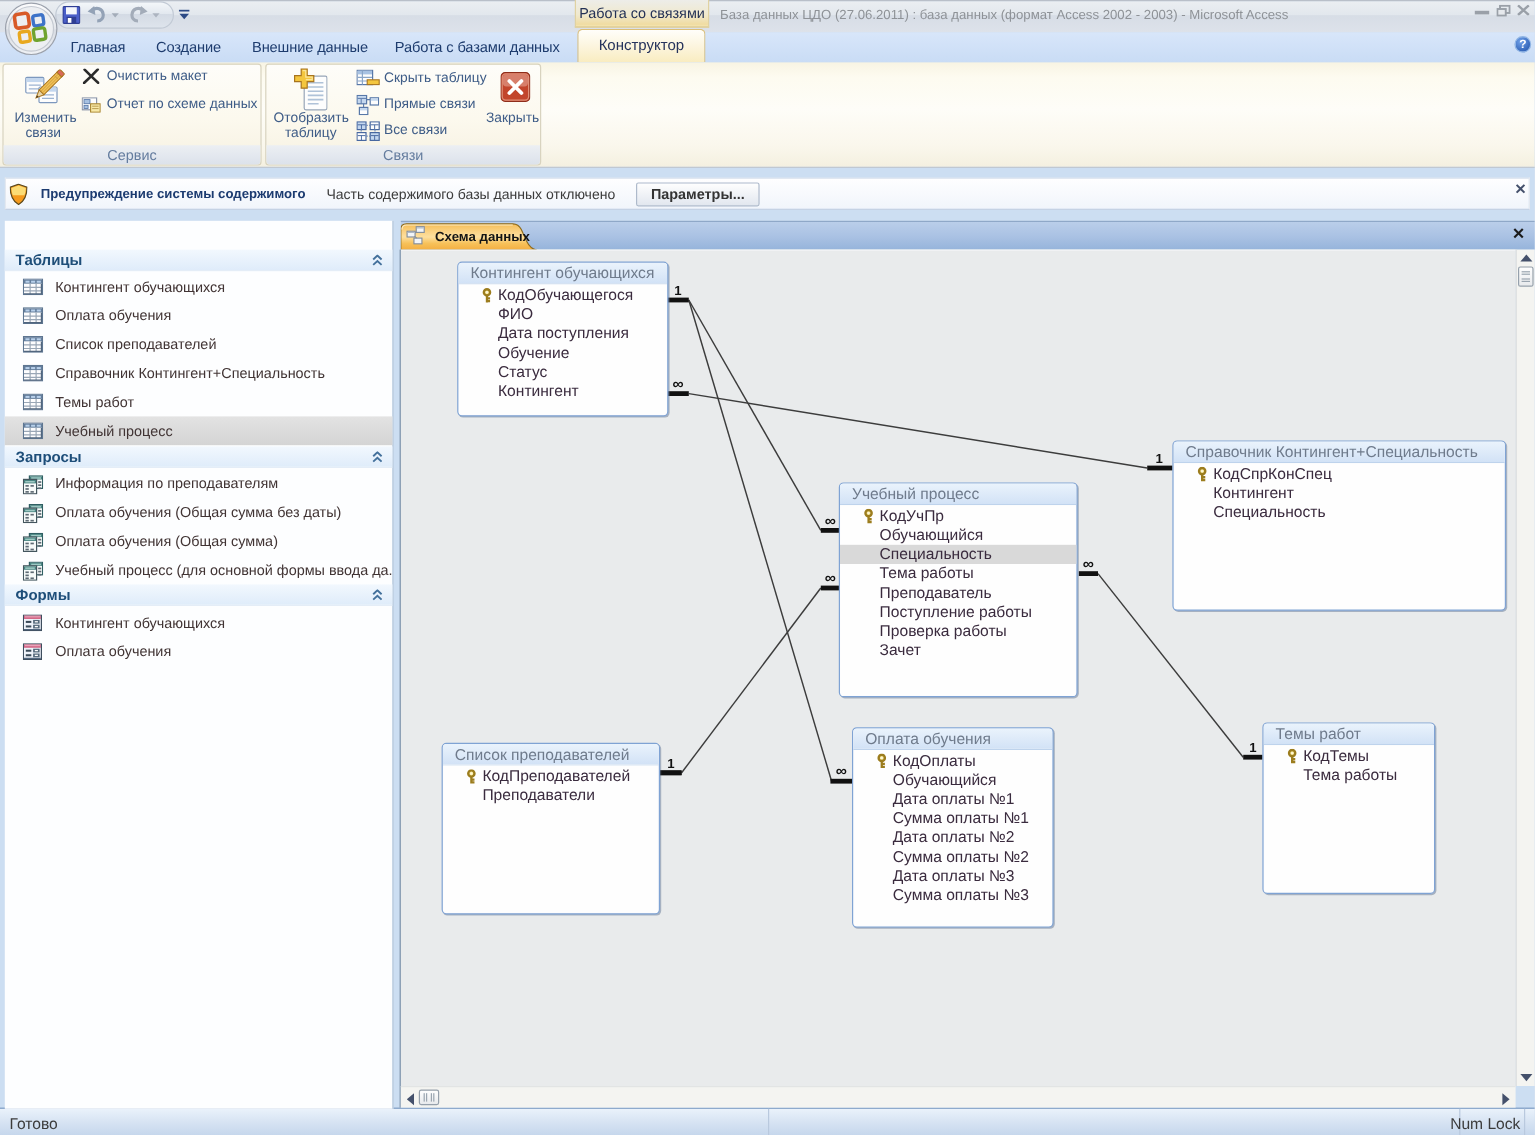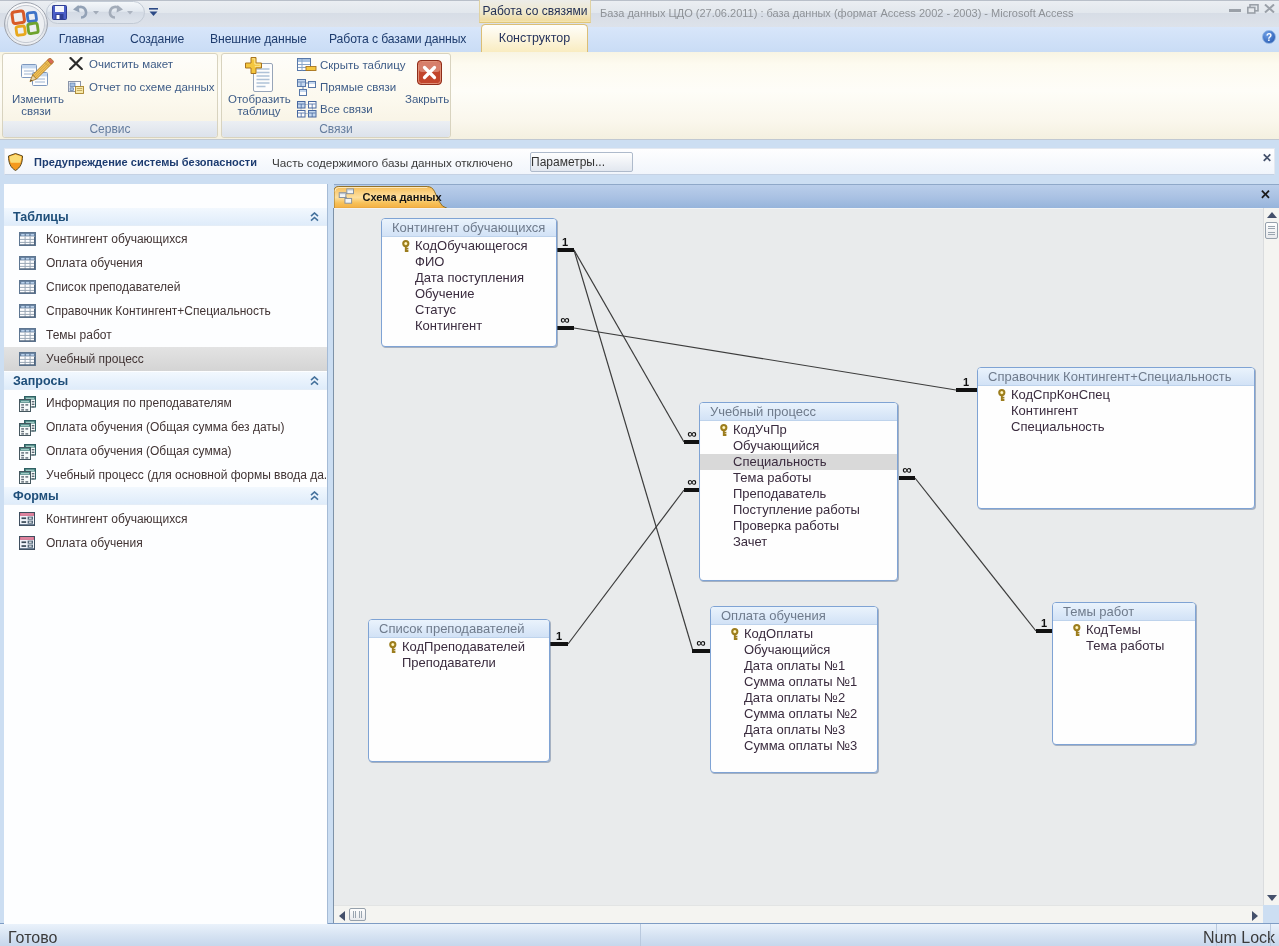--- a/index.html
+++ b/index.html
@@ -37,21 +37,21 @@
   background:linear-gradient(#FEFDF9,#FCF9EE 55%,#F6F1E1); }
 .gfoot { position:absolute; left:0; right:0; bottom:0; height:16px;
   background:linear-gradient(#ECEFF3,#DCE2EB); border-radius:0 0 3px 3px;
   color:#647C9E; font-size:12px; text-align:center; line-height:16px; }
 .rlbl { position:absolute; font-size:11.5px; color:#3E5C87; white-space:nowrap; }
 
 #secbar { left:4px; top:148px; width:1271px; height:27px;
   background:linear-gradient(#FEFEFF,#F1F5FB); border:1px solid #E3E8F0; border-bottom:1px solid #C5D2E4; }
 #parbtn { position:absolute; left:525px; top:3px; width:103px; height:20px;
   background:linear-gradient(#FEFEFE,#EDF0F5 60%,#E2E7EF); border:1px solid #AEBACB; border-radius:2px;
-  font-size:12px; color:#333; line-height:19px; }
+  font-size:12px; color:#333; text-align:center; line-height:19px;font-weight:bold; }
 #secx { left:1262px; top:152px; width:12px; height:12px; color:#44506B; font-size:12px; font-weight:700; line-height:12px; }
 
 #navpane { left:4px; top:184px; width:324px; height:740px; background:#FDFEFF; border-right:1px solid #A5BBD6; }
 #navhdr { position:absolute; left:0; top:0; width:323px; height:24px;
   background:linear-gradient(#E9F2FC,#DCE9F8 45%,#C8DCF3); border-bottom:2px solid #9FB9D9;
   color:#1E4E79; font-size:13px; line-height:24px; }
 .nsec { position:absolute; left:0; width:323px; height:18px;
   background:linear-gradient(#F2F8FE,#DFECFA); border-bottom:1px solid #E4EDF7;
   color:#1E4E79; font-size:12.5px; font-weight:700; line-height:18px; }
 .nitem { position:absolute; left:0; width:323px; height:24px; font-size:12px; color:#413434; line-height:24px; white-space:nowrap; overflow:hidden; }
@@ -70,21 +70,21 @@
 .tbl { position:absolute; background:#FEFEFE; border:1px solid #7FA3D4; border-radius:4px;
   box-shadow:1px 1px 0 rgba(100,120,150,.5), inset 0 0 0 1px #FDFDFE; }
 .tbl .hd { height:18px; background:linear-gradient(#EAF3FC,#D2E2F6); border-bottom:1px solid #BED3EC;
   border-radius:3px 3px 0 0; color:#6F7B8C; font-size:13px; line-height:18px; padding-left:10px; white-space:nowrap; overflow:hidden; }
 .trow { position:relative; height:16px; line-height:16px; padding-left:33px; font-size:13px; color:#3A2B3E; white-space:nowrap; }
 .trow.hl { background:#D9D9D9; }
 .keyic { position:absolute; left:18px; top:2px; }
 
 #statusbar { left:0; top:923px; width:1279px; height:23px;
   background:linear-gradient(#EAF2FB,#D5E2F2 55%,#C6D7EC); border-top:1px solid #7E9CC4;
-  font-size:16px; color:#3B3B3B; }
+  font-size:13px; color:#3B3B3B; }
 </style></head>
 <body>
 
 <div class="abs" id="titlebar"></div>
 <div class="abs" id="qat"></div>
 
 <svg class="abs" style="left:3px; top:1px; z-index:6;" width="46" height="46" viewBox="0 0 46 46">
   <defs>
     <linearGradient id="orbg" x1="0" y1="0" x2="0" y2="1">
       <stop offset="0" stop-color="#FDFDFE"></stop>
@@ -228,21 +228,21 @@
   <div style="position:absolute; left:1216px; top:0; width:1px; height:23px; background:#B9C9DE;"></div>
   <div style="position:absolute; left:1203px; top:5px; width:64px; text-align:right; white-space:nowrap;">Num Lock</div>
   <div style="position:absolute; left:1270px; top:0; width:1px; height:23px; background:#B9C9DE;"></div>
 </div>
 
 <div class="abs" id="secbar">
   <svg style="position:absolute; left:3px; top:4px;" width="15" height="18" viewBox="0 0 15 18">
     <path d="M7.5 0.5 L14.5 3 C14.5 10 12.5 14.5 7.5 17.5 C2.5 14.5 0.5 10 0.5 3 Z" fill="#F59A1D" stroke="#5A4A20" stroke-width="1"></path>
     <path d="M7.5 1.5 L13.5 3.6 C13.4 6 13 8 12.3 9.8 L2.7 9.8 C2 8 1.6 6 1.5 3.6 Z" fill="#FBDC75"></path>
   </svg>
-  <div style="position:absolute; left:29px; top:7px; font-size:11px; font-weight:700; color:#1C3B70;">Предупреждение системы безопасности</div>
+  <div style="position:absolute; left:29px; top:7px; font-size:11px; font-weight:700; color:#1C3B70;">Предупреждение системы содержимого</div>
   <div style="position:absolute; left:267px; top:7px; font-size:11.7px; color:#3B3B3B;">Часть содержимого базы данных отключено</div>
   <div id="parbtn">Параметры...</div>
 </div>
 <div class="abs" id="secx">✕</div>
 
 <div class="abs" id="navpane">
   <div class="nsec" style="top:24px;">
       <span style="position:absolute; left:9px;">Таблицы</span>
       <svg class="chev" width="9" height="10" viewBox="0 0 9 10">
         <path d="M1 4.2 L4.5 1 L8 4.2 M1 8.7 L4.5 5.5 L8 8.7" fill="none" stroke="#44719C" stroke-width="1.6"></path>

